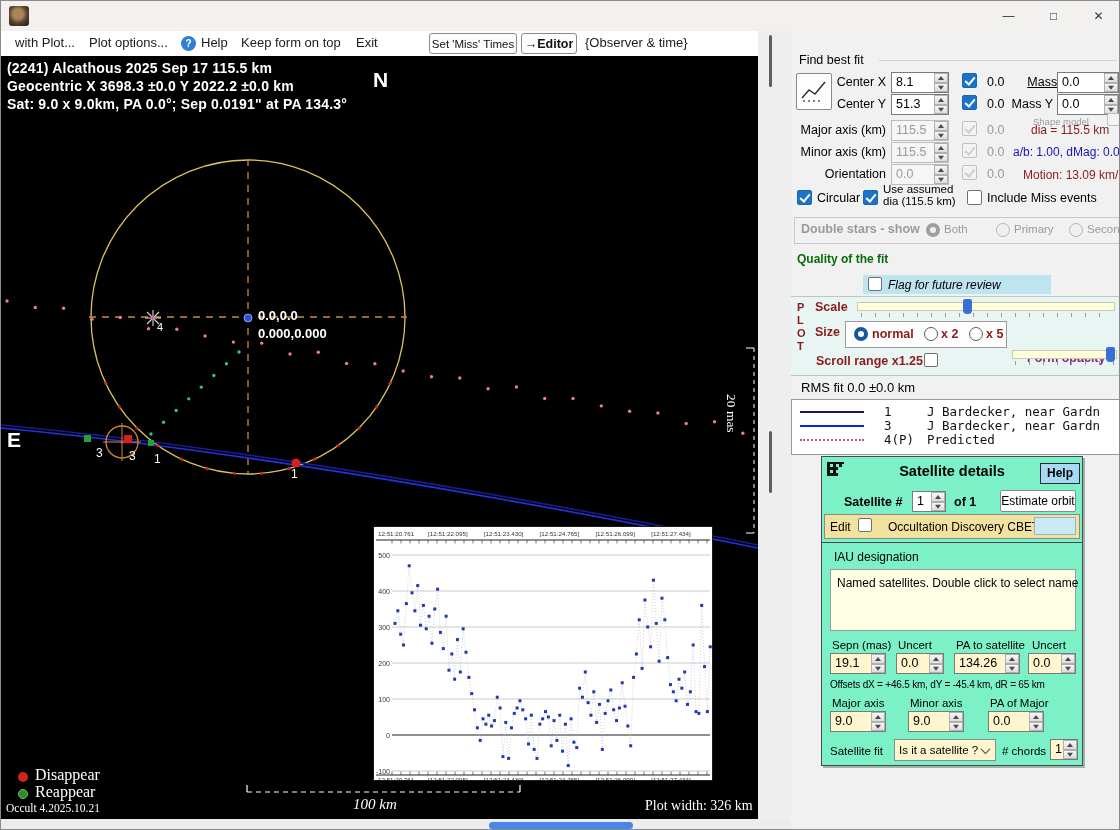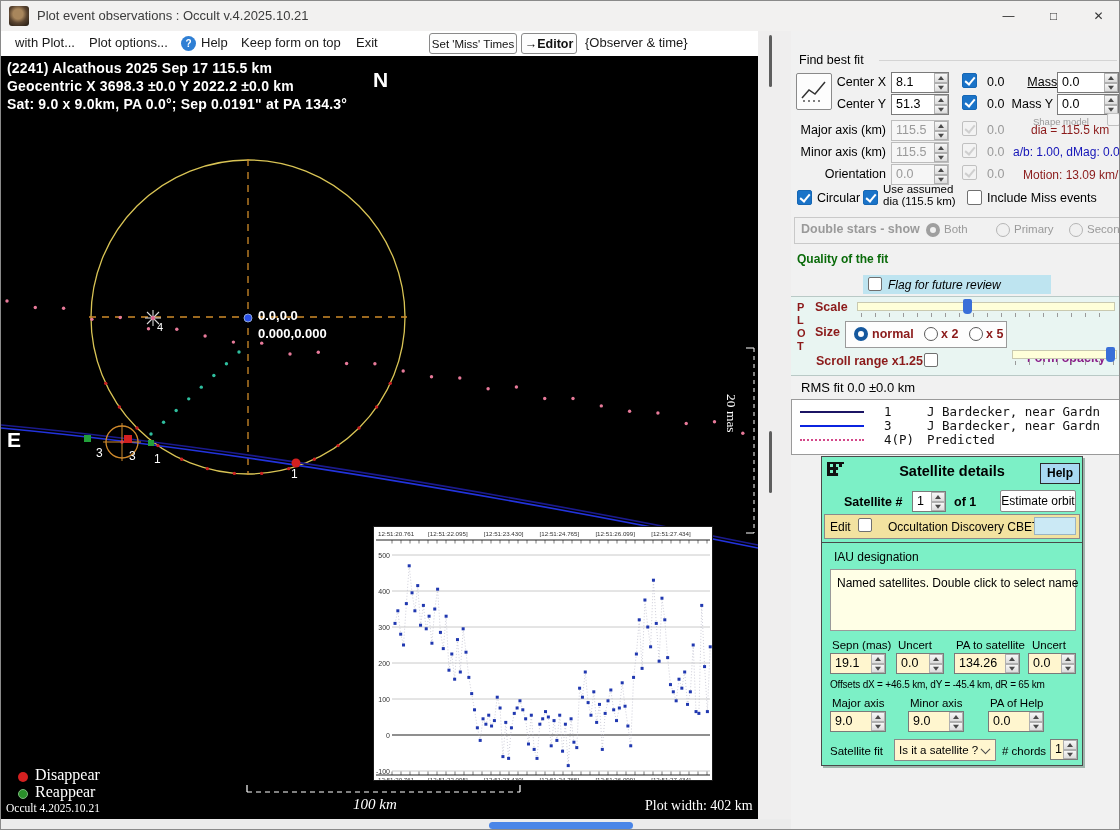--- a/index.html
+++ b/index.html
@@ -95,21 +95,20 @@
     background-image:repeating-linear-gradient(90deg,#111 0 3px,transparent 3px 6px),repeating-linear-gradient(0deg,#111 0 3px,transparent 3px 6px);
     background-blend-mode:lighten;clip-path:polygon(0 0,100% 0,100% 35%,65% 35%,65% 100%,0 100%);}
 </style>
 </head>
 <body>
 
 <div class="win">
 
   <div class="titlebar">
     <div class="appicon"></div>
-    <div class="wtitle">Plot event observations : Occult v.4.2025.10.21</div>
     <div class="winbtn" style="left:985px;">—</div>
     <div class="winbtn" style="left:1030px;">□</div>
     <div class="winbtn" style="left:1075px;">✕</div>
   </div>
 
   <div class="menubar">
     <div class="mitem" style="left:14px;">with Plot...</div>
     <div class="mitem" style="left:88px;">Plot options...</div>
     <div class="helpicon" style="left:180px;top:5px;">?</div>
     <div class="mitem" style="left:200px;">Help</div>
@@ -228,21 +227,21 @@
     <div class="ptxt" style="left:153px;top:396px;font-size:12px;">1</div>
     <div class="ptxt" style="left:290px;top:411px;font-size:12px;">1</div>
     <div class="ptxt serif masrot" style="left:722px;top:338px;font-size:13.5px;">20 mas</div>
 
     <div class="dotleg" style="left:17px;top:716px;background:#d42020;"></div>
     <div class="ptxt serif" style="left:34px;top:710px;font-size:16px;">Disappear</div>
     <div class="dotleg" style="left:17px;top:733px;background:#2a8f2a;border:1px solid #7ab87a;box-sizing:border-box;"></div>
     <div class="ptxt serif" style="left:34px;top:727px;font-size:16px;">Reappear</div>
     <div class="ptxt serif" style="left:5px;top:746px;font-size:11.5px;text-align:right;">Occult 4.2025.10.21</div>
     <div class="ptxt serif" style="left:352px;top:740px;font-size:15px;font-style:italic;">100 km</div>
-    <div class="ptxt serif" style="left:644px;top:742px;font-size:14px;">Plot width: 402 km</div>
+    <div class="ptxt serif" style="left:644px;top:742px;font-size:14px;">Plot width: 326 km</div>
 
     <div class="inset">
       <svg id="inset-svg" width="338" height="253" viewBox="0 0 338 253">
           <line x1="18" y1="28" x2="336" y2="28" stroke="#bdbdbd" stroke-width="0.8"></line>
           <text x="16" y="30.5" font-size="7" text-anchor="end" fill="#333" font-family="&quot;Liberation Sans&quot;,sans-serif">500</text>
           <line x1="18" y1="64" x2="336" y2="64" stroke="#bdbdbd" stroke-width="0.8"></line>
           <text x="16" y="66.5" font-size="7" text-anchor="end" fill="#333" font-family="&quot;Liberation Sans&quot;,sans-serif">400</text>
           <line x1="18" y1="100" x2="336" y2="100" stroke="#bdbdbd" stroke-width="0.8"></line>
           <text x="16" y="102.5" font-size="7" text-anchor="end" fill="#333" font-family="&quot;Liberation Sans&quot;,sans-serif">300</text>
           <line x1="18" y1="136" x2="336" y2="136" stroke="#bdbdbd" stroke-width="0.8"></line>
@@ -685,21 +684,21 @@
         <span class="v">0.0</span>
           <span class="btns">
             <i class="up"></i>
             <i class="dn"></i>
           </span>
       </div>
       <div class="slab maroon" style="left:8px;top:222px;font-size:10px;letter-spacing:-0.2px;">Offsets  dX = +46.5 km, dY = -45.4 km, dR = 65 km</div>
 
       <div class="slab" style="left:10px;top:240px;">Major axis</div>
       <div class="slab" style="left:88px;top:240px;">Minor axis</div>
-      <div class="slab" style="left:168px;top:240px;">PA of Help</div>
+      <div class="slab" style="left:168px;top:240px;">PA of Major</div>
       <div class="spin cream" style="left:8px;top:254px;width:56px;">
         <span class="v">9.0</span>
           <span class="btns">
             <i class="up"></i>
             <i class="dn"></i>
           </span>
       </div>
       <div class="spin cream" style="left:86px;top:254px;width:56px;">
         <span class="v">9.0</span>
           <span class="btns">

